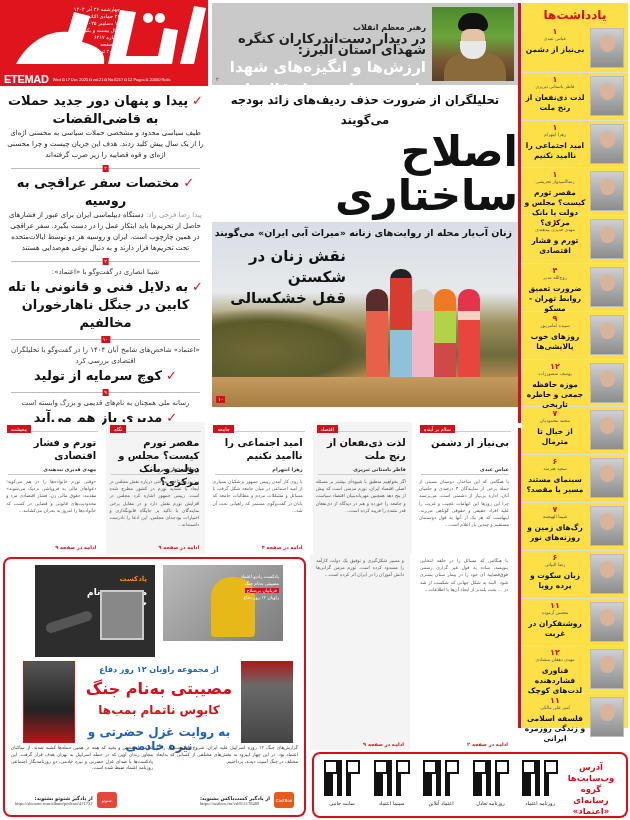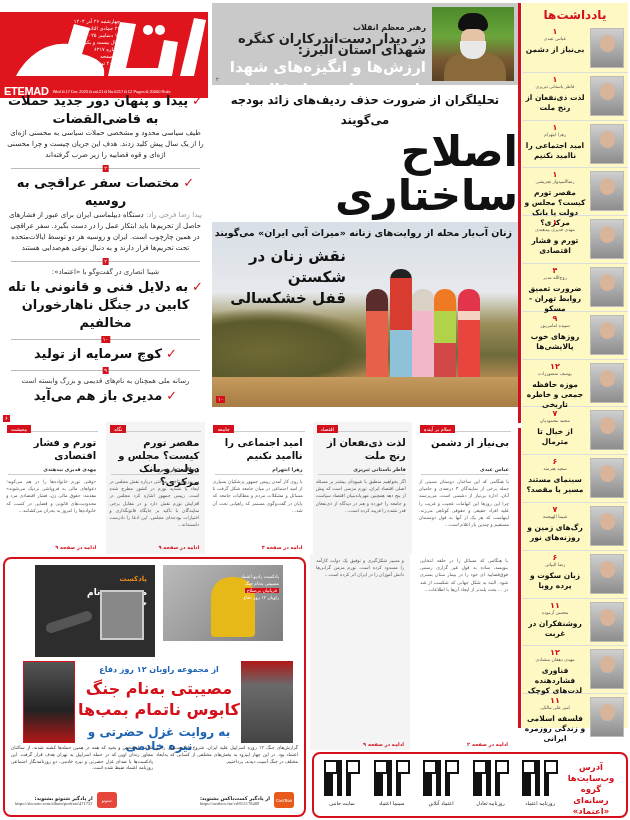--- a/index.html
+++ b/index.html
@@ -2,21 +2,21 @@
 <html lang="fa"><head>
 <meta charset="utf-8">
 <style>
   * { box-sizing: border-box; margin: 0; padding: 0; }
   html, body { width: 630px; height: 820px; overflow: hidden; background: #fff; }
   body { font-family: "DejaVu Sans", sans-serif; color: #111; position: relative; direction: rtl; }
 
   .abs { position: absolute; }
 
   
-  .masthead { left: 0; top: 12px; width: 208px; height: 86px; background: #e0141c; overflow: hidden; direction: ltr; }
+  .masthead { left: 0; top: 0; width: 208px; height: 86px; background: #e0141c; overflow: hidden; direction: ltr; }
   .masthead .logo { position: absolute; left: 8px; top: 2px; width: 200px; height: 70px; }
   .masthead .dates { position: absolute; left: 50px; top: 6px; width: 70px; font-size: 5px; line-height: 7px; color: #fff; direction: rtl; text-align: right; }
   .masthead .strip { position: absolute; left: 0; top: 72px; width: 208px; height: 14px; display: flex; align-items: center; gap: 4px; padding-left: 4px; }
   .masthead .brand { color: #fff; font-family: "Liberation Sans", sans-serif; font-weight: bold; font-size: 11px; letter-spacing: -0.3px; }
   .masthead .info { color: #fff; font-size: 4px; white-space: nowrap; font-family: "Liberation Sans", sans-serif; }
 
   
   .leader { left: 212px; top: 3px; width: 306px; height: 82px; background: #c9c9c9; }
   .leader .photo { position: absolute; right: 4px; top: 4px; width: 82px; height: 74px; background: linear-gradient(180deg,#4d8a2b 0%,#6aa53a 40%,#7a5a33 70%,#5a4025 100%); }
   .leader .photo .turban { position:absolute; left:26px; top:6px; width:30px; height:18px; background:#111; border-radius:15px 15px 6px 6px; }
@@ -56,21 +56,21 @@
   .story .pre { font-size: 7px; line-height: 11px; color: #333; }
   .story .p .nm { color: #999; }
   .sep { height: 1px; background: #bbb; margin: 3px 8px; position: relative; }
   .sep .pgbox { position: absolute; left: 50%; top: -3px; transform: translateX(-50%); }
 
   
   .vrule { left: 518px; top: 3px; width: 3px; height: 420px; background: #d4111b; }
   .vrule2 { left: 518px; top: 428px; width: 3px; height: 300px; background: #d4111b; }
 
   
-  .notes { left: 522px; top: 3px; width: 106px; height: 725px; background: #fef9c3; }
+  .notes { left: 522px; top: 3px; width: 106px; height: 725px; background: #fde047; }
   .notes .title { text-align: center; font-size: 12px; font-weight: bold; color: #d4111b; line-height: 20px; margin-top: 2px; }
   .note { position: relative; height: 47.8px; border-bottom: 1px solid #ddd; }
   .note .thumb { position: absolute; right: 4px; top: 3px; width: 34px; height: 40px; background: linear-gradient(180deg,#cfcfcf,#8d8d8d); border: 1px solid #bbb; }
   .note .thumb::after { content: ""; position: absolute; left: 9px; top: 6px; width: 15px; height: 17px; border-radius: 8px; background: #d8b59a; }
   .note .txt { position: absolute; left: 2px; top: 2px; width: 62px; text-align: center; }
   .note .num { color: #d4111b; font-weight: bold; font-size: 8px; line-height: 9px; }
   .note .au { font-size: 4.5px; color: #555; line-height: 6px; }
   .note .hd { font-size: 7.5px; font-weight: bold; line-height: 10px; margin-top: 3px; }
 
   
@@ -98,21 +98,21 @@
   .ad .card1 .frame { position: absolute; left: 65px; top: 25px; width: 44px; height: 50px; background: #888; border: 2px solid #ccc; }
   .ad .card2 { position: absolute; left: 158px; top: 6px; width: 120px; height: 92px; background: linear-gradient(135deg,#bbb,#777); }
   .ad .card2 .fig { position: absolute; left: 48px; top: 12px; width: 44px; height: 60px; background: #e6b818; border-radius: 20px 20px 4px 4px; }
   .ad .card2 .lbl { position: absolute; right: 4px; top: 8px; width: 50px; font-size: 4.5px; color: #fff; line-height: 7px; text-align: right; }
   .ad .card2 .lbl .hl { background: #d4111b; padding: 0 2px; }
   .ad .card2 .foot { position: absolute; left: 0; bottom: 0; width: 100%; height: 16px; background: #fff; }
   .ad .poster-l { position: absolute; left: 18px; top: 102px; width: 52px; height: 82px; background: linear-gradient(180deg,#555,#222 60%,#b01818); border: 1px solid #d4111b; }
   .ad .poster-r { position: absolute; left: 236px; top: 102px; width: 52px; height: 82px; background: linear-gradient(180deg,#b01818 0%,#6a6a6a 30%,#444 100%); }
   .ad .series { position: absolute; left: 78px; top: 106px; width: 152px; text-align: center; font-size: 8px; font-weight: bold; color: #1d64b4; }
   .ad .title1 { position: absolute; left: 72px; top: 120px; width: 164px; text-align: center; font-size: 16px; font-weight: bold; color: #d4111b; line-height: 20px; }
-  .ad .title2 { position: absolute; left: 72px; top: 141px; width: 164px; text-align: center; font-size: 16px; font-weight: bold; color: #d4111b; line-height: 20px; }
+  .ad .title2 { position: absolute; left: 72px; top: 141px; width: 164px; text-align: center; font-size: 12px; font-weight: bold; color: #d4111b; line-height: 20px; }
   .ad .narr { position: absolute; left: 72px; top: 166px; width: 164px; text-align: center; font-size: 12px; font-weight: bold; color: #1d64b4; }
   .ad .txt { position: absolute; top: 186px; width: 142px; font-size: 4.6px; line-height: 6.8px; color: #333; text-align: justify; }
   .ad .txt.r { right: 6px; }
   .ad .txt.l { left: 6px; }
   .ad .link { position: absolute; bottom: 6px; height: 18px; display: flex; align-items: center; gap: 4px; direction: rtl; }
   .ad .link .logo { width: 20px; height: 16px; border-radius: 3px; background: #e75a1c; color: #fff; font-size: 4px; display: flex; align-items: center; justify-content: center; }
   .ad .link .lab { font-size: 5px; font-weight: bold; color: #222; }
   .ad .link .url { font-size: 4.5px; color: #444; direction: ltr; font-family: "Liberation Serif", serif; }
 
   
@@ -220,20 +220,21 @@
 
   <div class="story">
     <div class="pre">شینا انصاری در گفت‌وگو با «اعتماد»:</div>
     <div class="h"><span class="tick">✓</span><span>به دلایل فنی و قانونی با تله کابین در جنگل ناهارخوران مخالفیم</span></div>
   </div>
   <div class="sep">
       <span class="pgbox">۱۰</span>
     </div>
 
   <div class="story">
+    <div class="pre">«اعتماد» شاخص‌های شامخ آبان ۱۴۰۴ را در گفت‌وگو با تحلیلگران اقتصادی بررسی کرد</div>
     <div class="h"><span class="tick">✓</span><span>کوچ سرمایه از تولید</span></div>
   </div>
   <div class="sep">
       <span class="pgbox">۹</span>
     </div>
 
   <div class="story">
     <div class="pre">رسانه ملی همچنان به نام‌های قدیمی و بزرگ وابسته است</div>
     <div class="h"><span class="tick">✓</span><span>مدیری باز هم می‌آید</span></div>
     <div style="text-align:left;"><span class="pgbox">۶</span></div>

